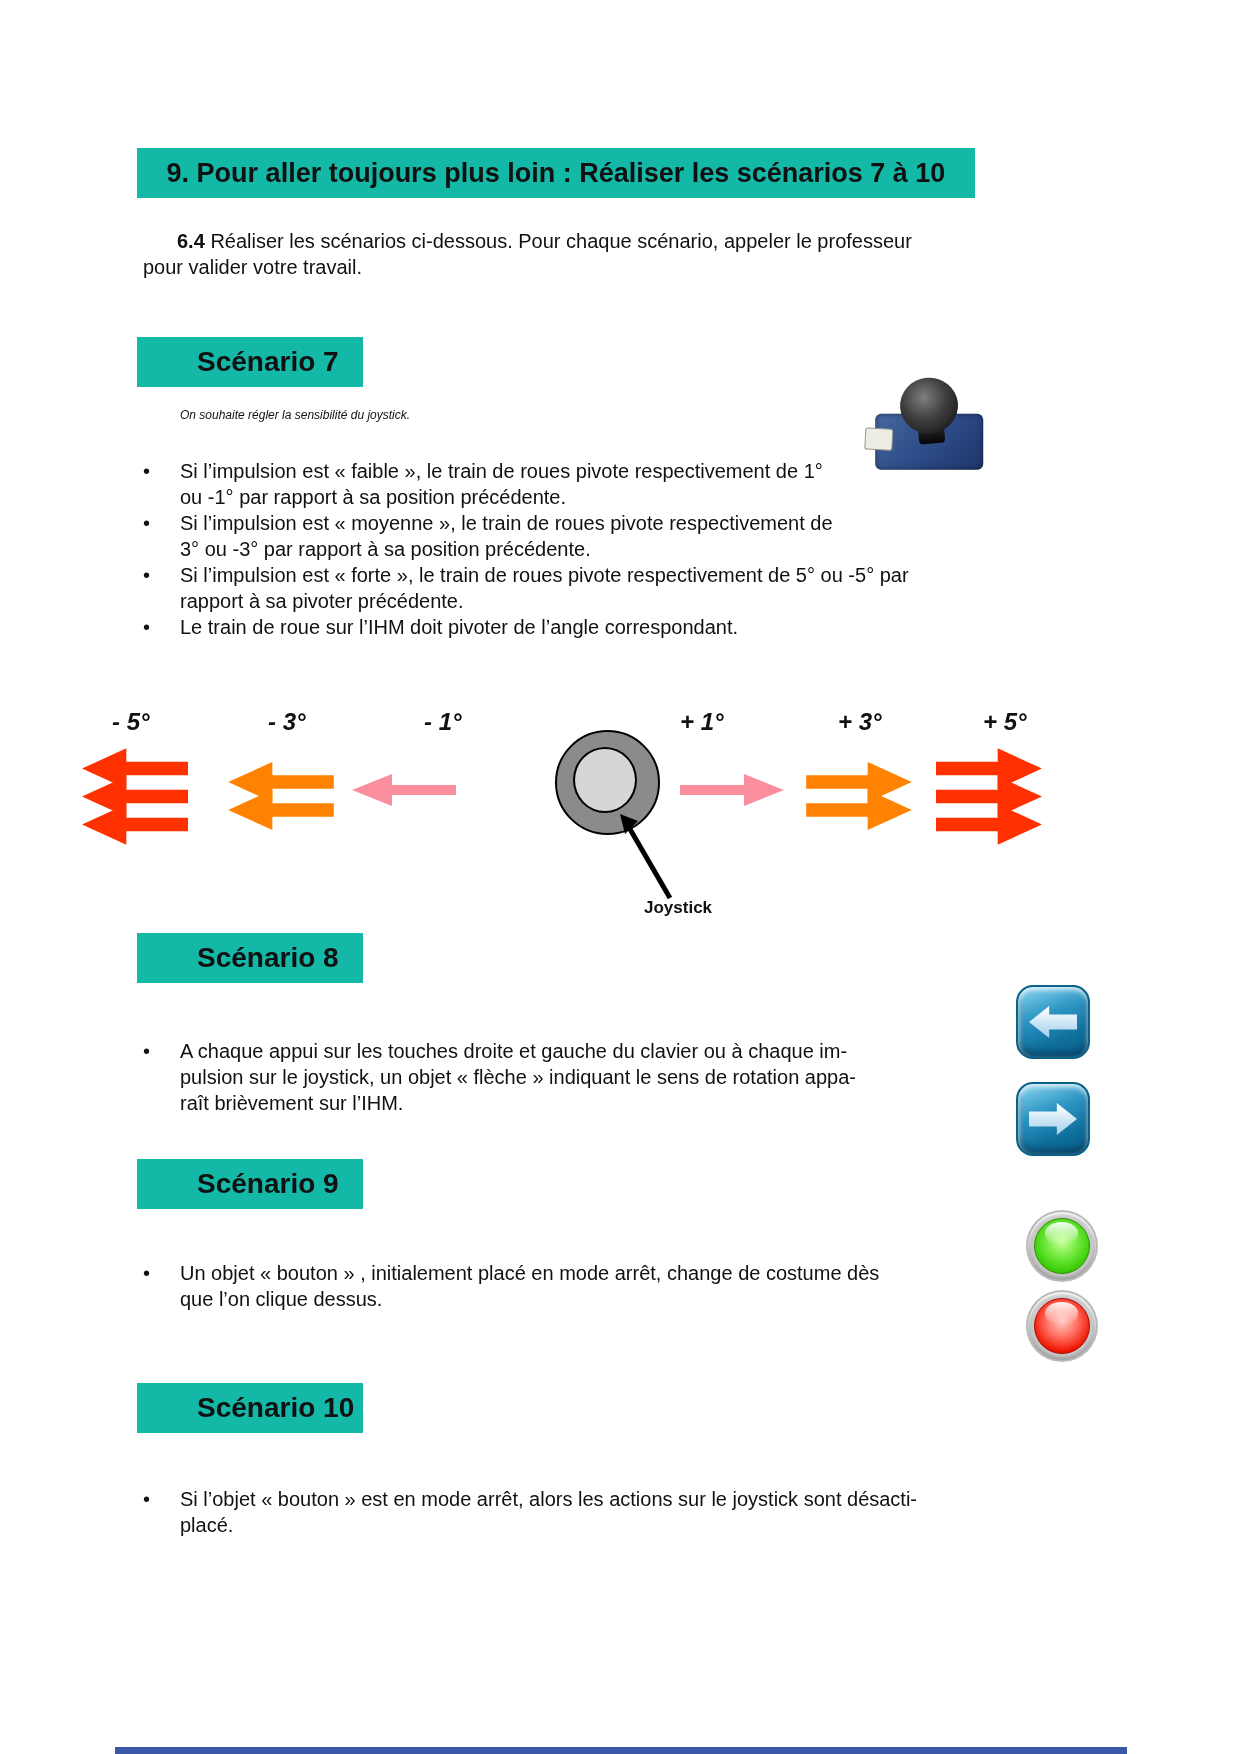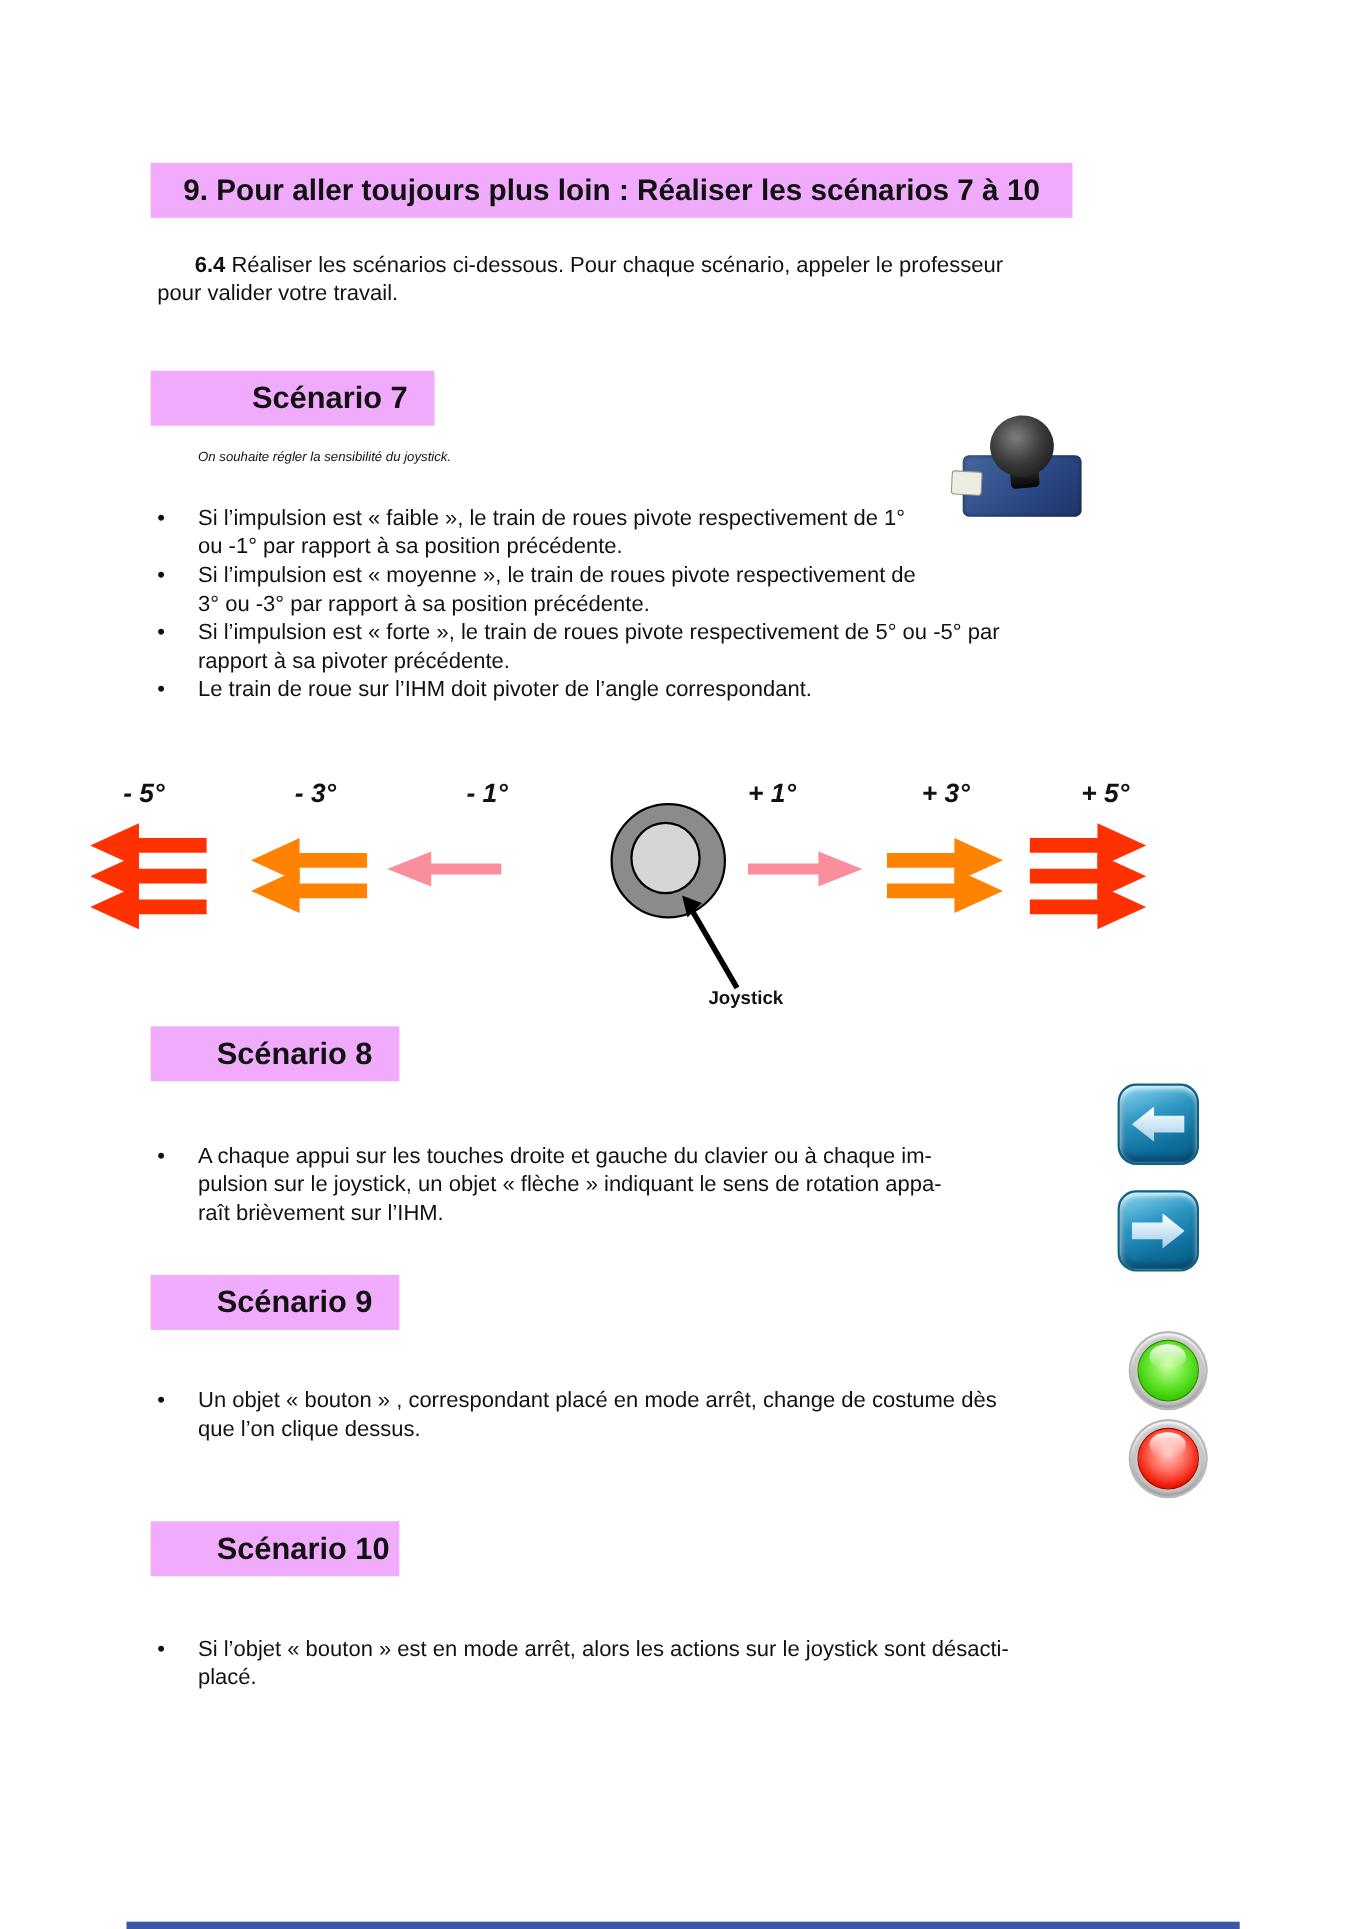--- a/index.html
+++ b/index.html
@@ -1,25 +1,25 @@
 <!DOCTYPE html>
 <html><head>
 <meta charset="utf-8">
 <style>
   html,body{margin:0;padding:0;background:#ffffff;}
   #page{
     position:relative;width:1240px;height:1754px;margin:0 auto;background:#ffffff;
     font-family:"Liberation Sans","DejaVu Sans",sans-serif;color:#111;overflow:hidden;
   }
-  .banner{background:#f0abfc;position:absolute;display:flex;align-items:center;}
+  .banner{background:#14b8a6;position:absolute;display:flex;align-items:center;}
   .title-banner{left:137px;top:148px;width:838px;height:50px;justify-content:center;}
   .title-banner span{font-size:27px;font-weight:bold;}
   .scenario-banner{width:226px;height:50px;}
   .scenario-banner span{font-size:28px;font-weight:bold;padding-left:60px;white-space:nowrap;}
-  #s7-banner{left:137px;top:337px;padding-left:32px;}
+  #s7-banner{left:137px;top:337px;}
   #s8-banner{left:137px;top:933px;}
   #s9-banner{left:137px;top:1159px;}
   #s10-banner{left:137px;top:1383px;}
   .intro{position:absolute;left:143px;top:228px;width:806px;font-size:20px;line-height:26px;text-indent:34px;margin:0;}
   .italic-line{position:absolute;left:180px;top:408px;font-size:12px;font-style:italic;}
   .bullet-block{position:absolute;font-size:20px;line-height:26px;}
   #s7-bullets{left:143px;top:458px;width:810px;}
   #s8-bullet{left:143px;top:1038px;width:850px;}
   #s9-bullet{left:143px;top:1260px;width:900px;}
   #s10-bullet{left:143px;top:1486px;width:900px;}
@@ -215,21 +215,21 @@
     <div class="blue-arrow right"></div>
   </div>
 
   <div class="banner scenario-banner" id="s9-banner">
     <span>Scénario 9</span>
   </div>
   <div class="bullet-block" id="s9-bullet">
     <div class="bullet-row">
       <span class="marker">•</span>
       <div class="bullet-text">
-        <div>Un objet « bouton » , correspondant placé en mode arrêt, change de costume dès</div>
+        <div>Un objet « bouton » , initialement placé en mode arrêt, change de costume dès</div>
         <div>que l’on clique dessus.</div>
       </div>
     </div>
   </div>
 
   <div class="round-btn" id="btn-green">
     <div class="sphere"></div>
   </div>
   <div class="round-btn" id="btn-red">
     <div class="sphere"></div>

